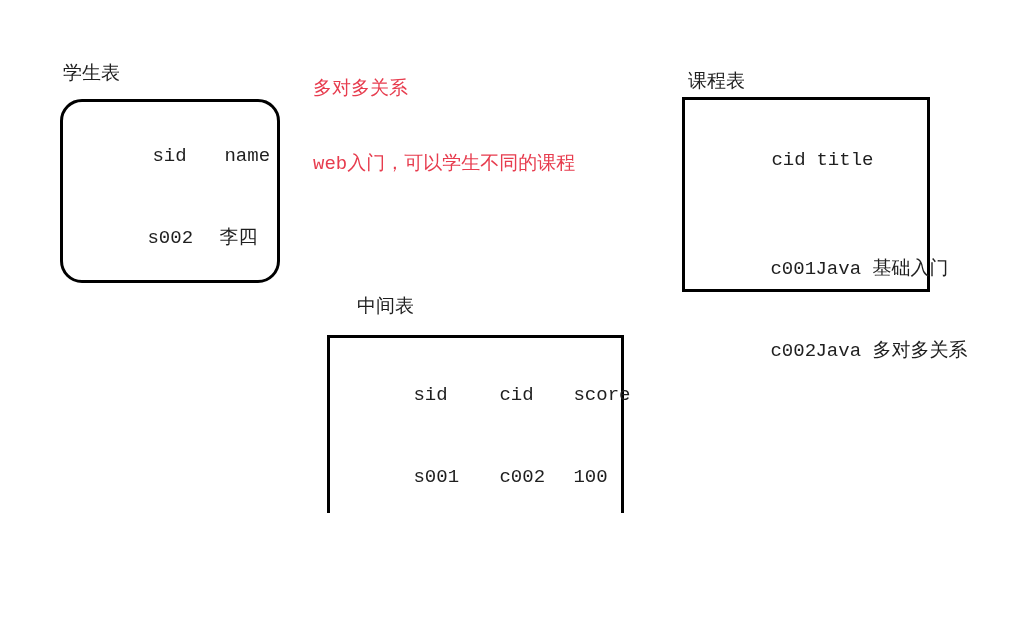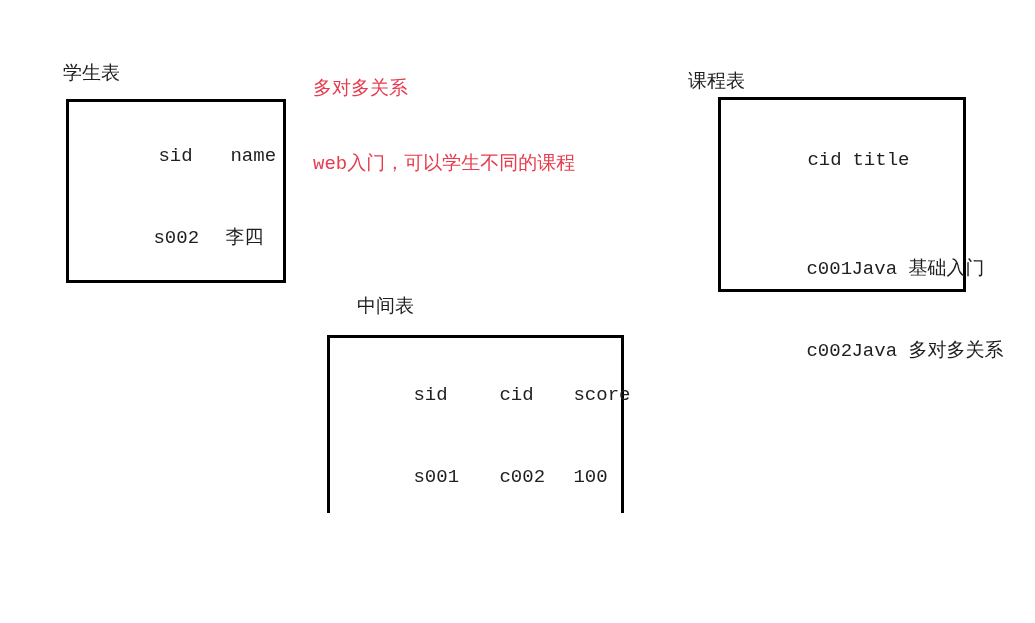--- a/index.html
+++ b/index.html
@@ -33,22 +33,22 @@
   #lbl-student { left: 63px;  top: 60px; }
   #lbl-course  { left: 688px; top: 68px; }
   #lbl-middle  { left: 357px; top: 293px; }
   
   .tbl-box {
     position: absolute;
     background: #ffffff;
     border: 3px solid #000000;
     box-sizing: border-box;
   }
-  #box-student { left: 66px;  top: 99px;  width: 220px; height: 184px; }
-  #box-course  { left: 718px; top: 97px;  width: 248px; height: 195px; }
+  #box-student { left: 60px;  top: 99px;  width: 220px; height: 184px; border-radius: 22px; }
+  #box-course  { left: 682px; top: 97px;  width: 248px; height: 195px; }
   #box-middle  { left: 327px; top: 335px; width: 297px; height: 205px; }
 
   .trow {
     line-height: 26px;
     white-space: pre;
   }
   .cell { display: inline-block; }
 
   
   .student-head { margin: 15px 0 0 21px; }

